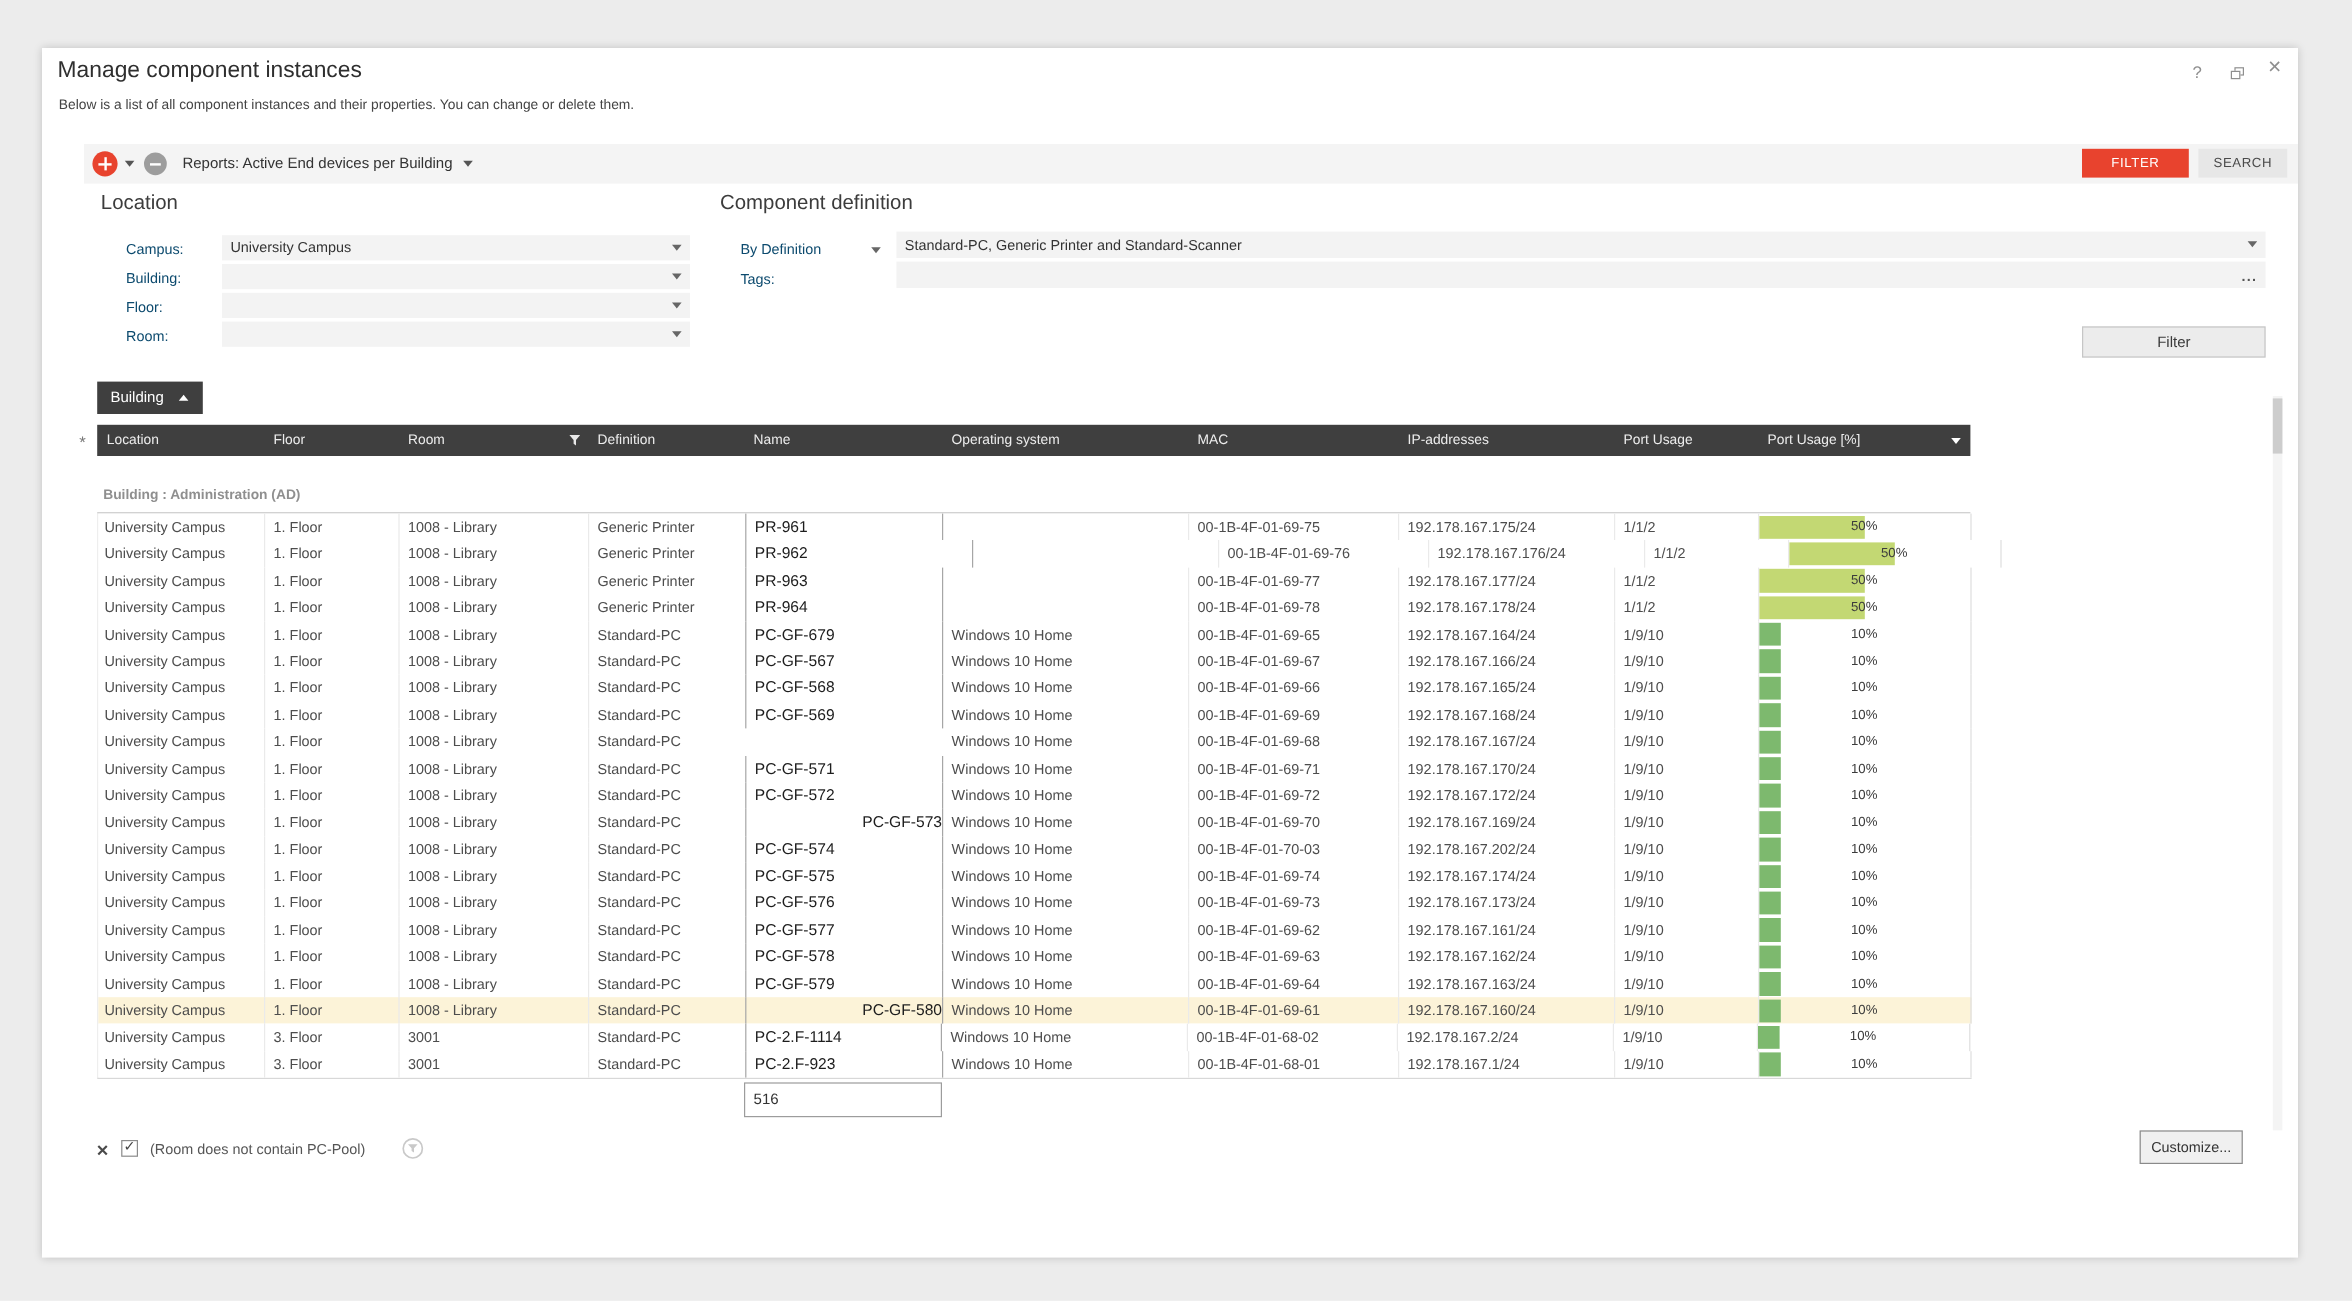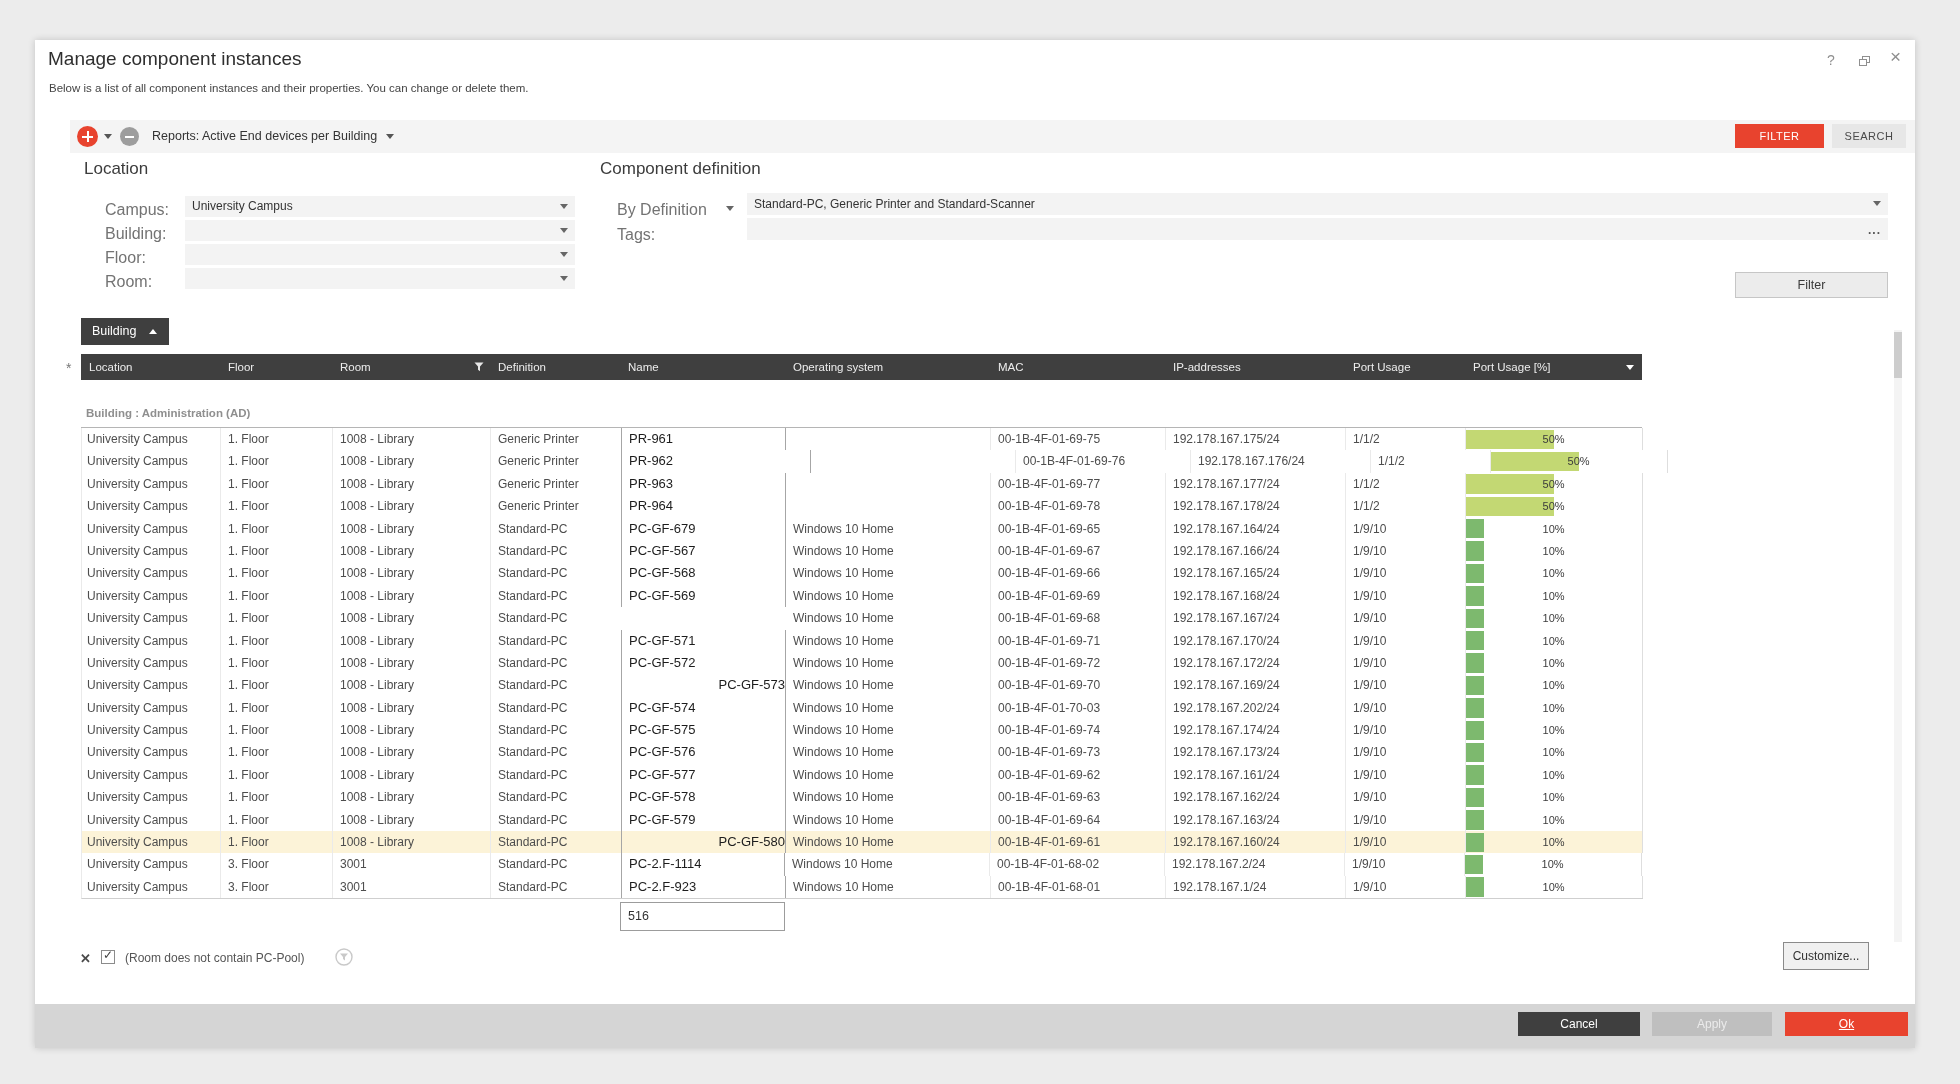--- a/index.html
+++ b/index.html
@@ -31,21 +31,21 @@
   .tb-caret1 { position:absolute; left:34px; top:14px; }
   .reports { position:absolute; left:82px; top:9px; font-size:12.5px; color:#333; }
   .reports .caret-d { display:inline-block; margin-left:9px; vertical-align:1px; }
   .btn { text-align:center; cursor:default; }
   .filter-top-btn { left:1665px; top:4px; width:89px; height:24px; background:#e8432e; color:#fff; font-size:11px; line-height:24px; letter-spacing:.5px; }
   .search-top-btn { left:1762px; top:4px; width:74px; height:24px; background:#e7e7e7; color:#4a4a4a; font-size:11px; line-height:24px; letter-spacing:.5px;text-align:center; }
 
   .section-h { font-size:17px; color:#3c3c3c; font-weight:400; }
   .loc-h { left:49px; top:119px; }
   .cd-h { left:565px; top:119px; }
-  .fldlabel { font-size:16px; color:#737373; }
+  .fldlabel { font-size:12px; color:#0c4a6e; }
   .fld { background:#f3f3f3; font-size:12px; color:#333; line-height:21px; padding-left:7px; white-space:nowrap; overflow:hidden; }
   .fld .caret-d { position:absolute; right:7px; top:8px; border-top-color:#666; }
   .ellipsis-btn { position:absolute; right:7px; top:1px; font-size:12px; color:#555; font-weight:bold; letter-spacing:1px; }
 
   .bydef-caret { left:691px; top:166px; border-top-color:#666; }
   .filter-main-btn { left:1700px; top:232px; width:153px; height:26px; background:#ececec; border:1px solid #c6c6c6; color:#3a3a3a; font-size:12.5px; line-height:24px; }
 
   .group-chip { left:46px; top:278px; width:88px; height:27px; background:#3f3f3f; color:#fff; font-size:12.5px; line-height:27px; padding-left:11px; }
   .group-chip .caret-u { position:absolute; right:12px; top:11px; }
   .pin-ic { left:31px; top:320px; font-size:14px; color:#777; }
@@ -485,20 +485,15 @@
     <div class="abs ffr-label">(Room does not contain PC-Pool)</div>
     <div class="abs ffr-funnel">
       <svg width="18" height="18" viewBox="0 0 18 18">
           <circle cx="9" cy="9" r="8" fill="none" stroke="#c9c9c9" stroke-width="1.4"></circle>
           <path d="M5 5.5h8l-3 3.4v3.6l-2-1.4V8.9z" fill="#c9c9c9"></path>
         </svg>
     </div>
 
     <div class="abs btn customize-btn">Customize...</div>
 
-    <div class="abs footerbar">
-      <div class="fbtn cancel-btn">Cancel</div>
-      <div class="fbtn apply-btn">Apply</div>
-      <div class="fbtn ok-btn">Ok</div>
-    </div>
 
   </div>
 </div>
 
 </body></html>

